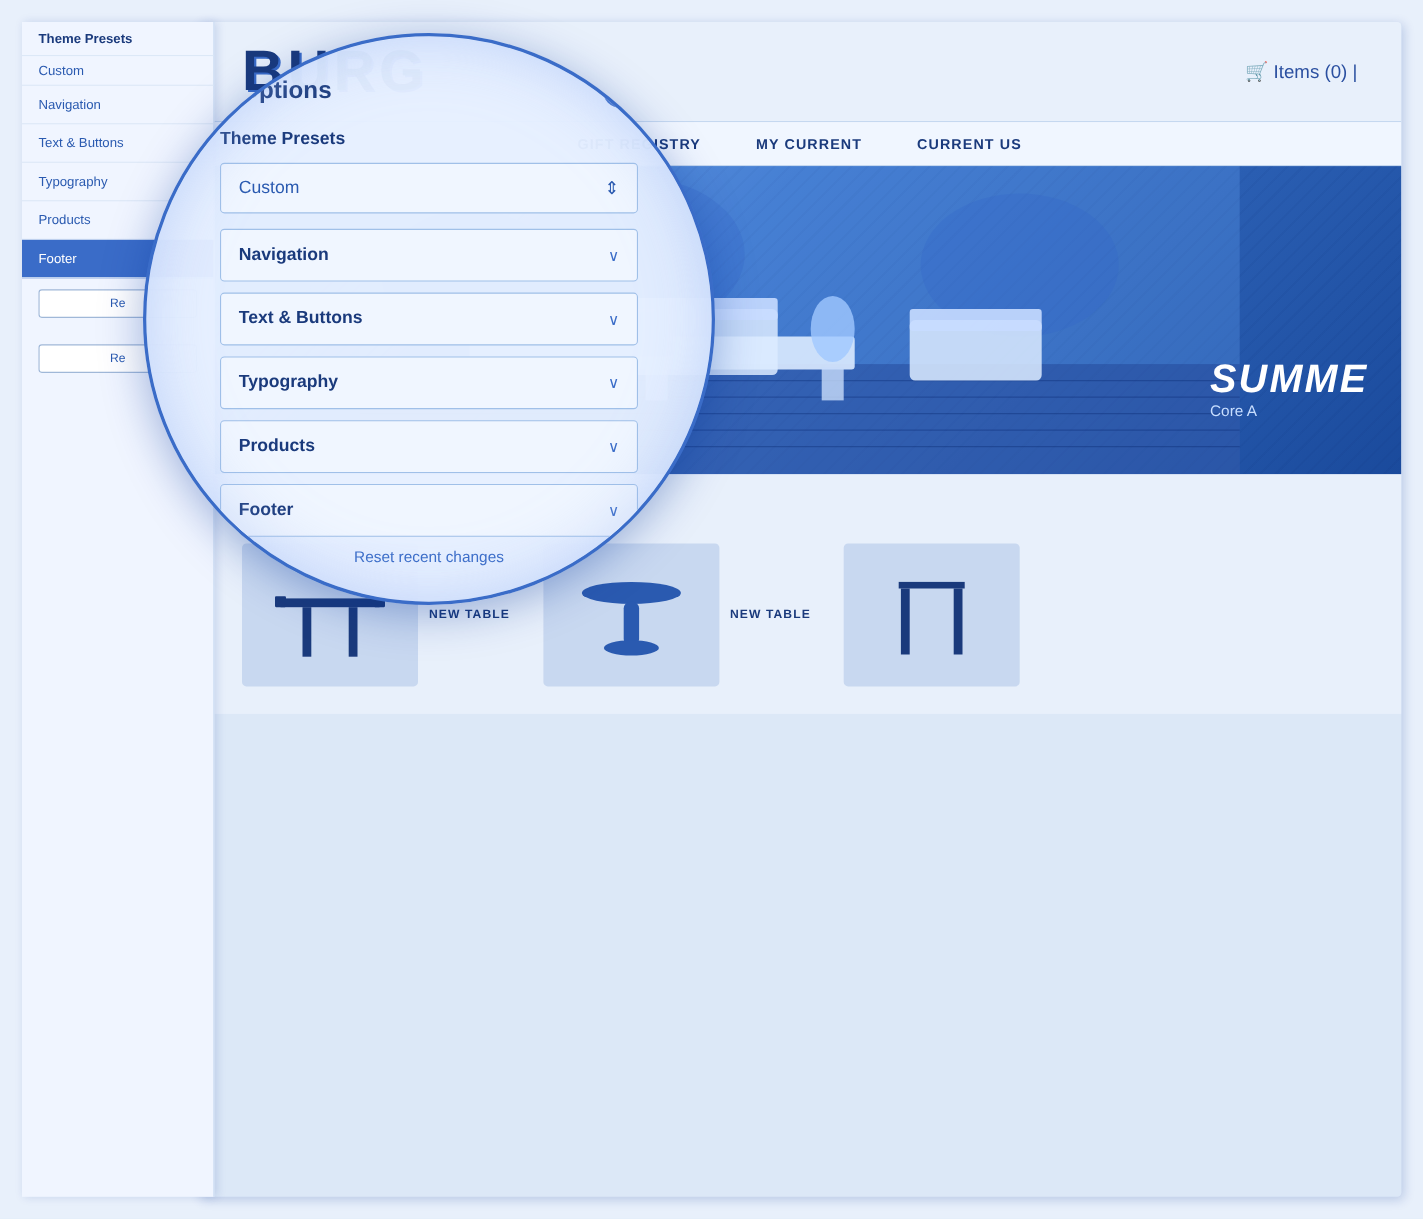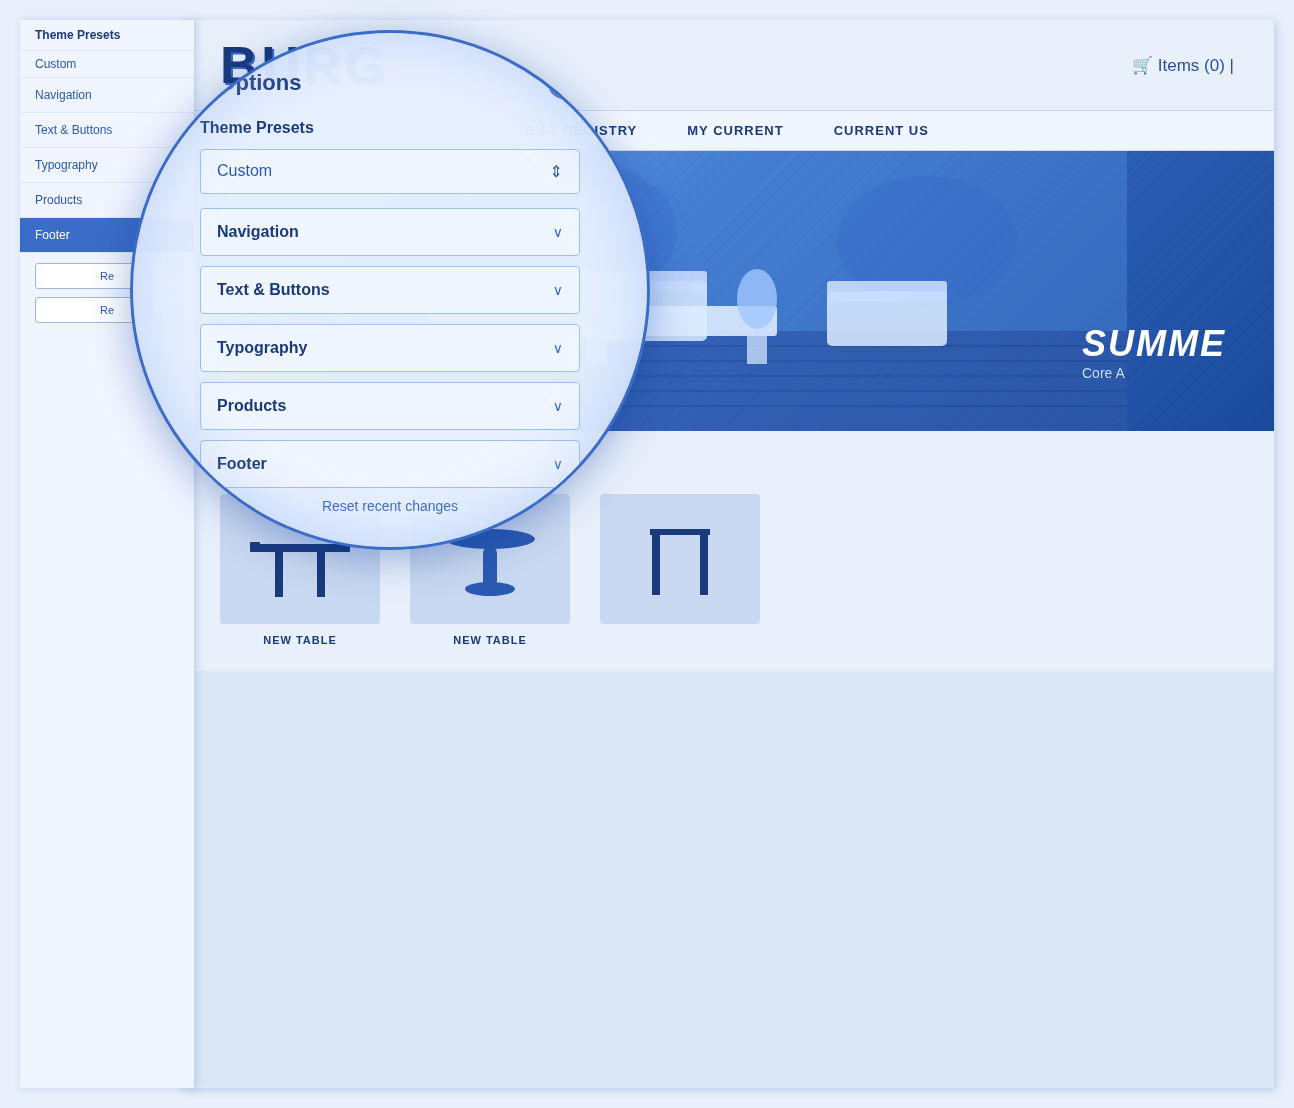--- a/index.html
+++ b/index.html
@@ -84,21 +84,21 @@
         -45deg,
         rgba(0,30,100,0.05) 0px,
         rgba(0,30,100,0.05) 2px,
         transparent 2px,
         transparent 10px
       );
     }
 
     .store-hero-text {
       position: absolute;
-      right: 48px;
+      right: 30px;
       bottom: 50px;
     }
 
     .store-hero-text .summer {
       font-size: 36px;
       font-weight: 900;
       color: #fff;
       font-style: italic;
       letter-spacing: 2px;
     }
@@ -121,21 +121,21 @@
       margin-bottom: 20px;
     }
 
     .products-row {
       display: flex;
       gap: 30px;
     }
 
     .product-card {
       display: flex;
-      flex-direction: column;
+      flex-direction: row;
       align-items: center;
       gap: 10px;
     }
 
     .product-img {
       width: 160px;
       height: 130px;
       background: #c8d8f0;
       border-radius: 4px;
       display: flex;
@@ -195,21 +195,21 @@
 
     .sidebar-item.active {
       background: #3a6cc8;
       color: #fff;
     }
 
     .sidebar-buttons {
       padding: 10px 15px;
       display: flex;
       flex-direction: column;
-      gap: 8px;
+      gap: 24px;
     }
 
     .sidebar-btn {
       background: #fff;
       border: 1px solid #a0b8d8;
       padding: 6px 10px;
       font-size: 11px;
       color: #2a5ab0;
       cursor: pointer;
       text-align: center;

